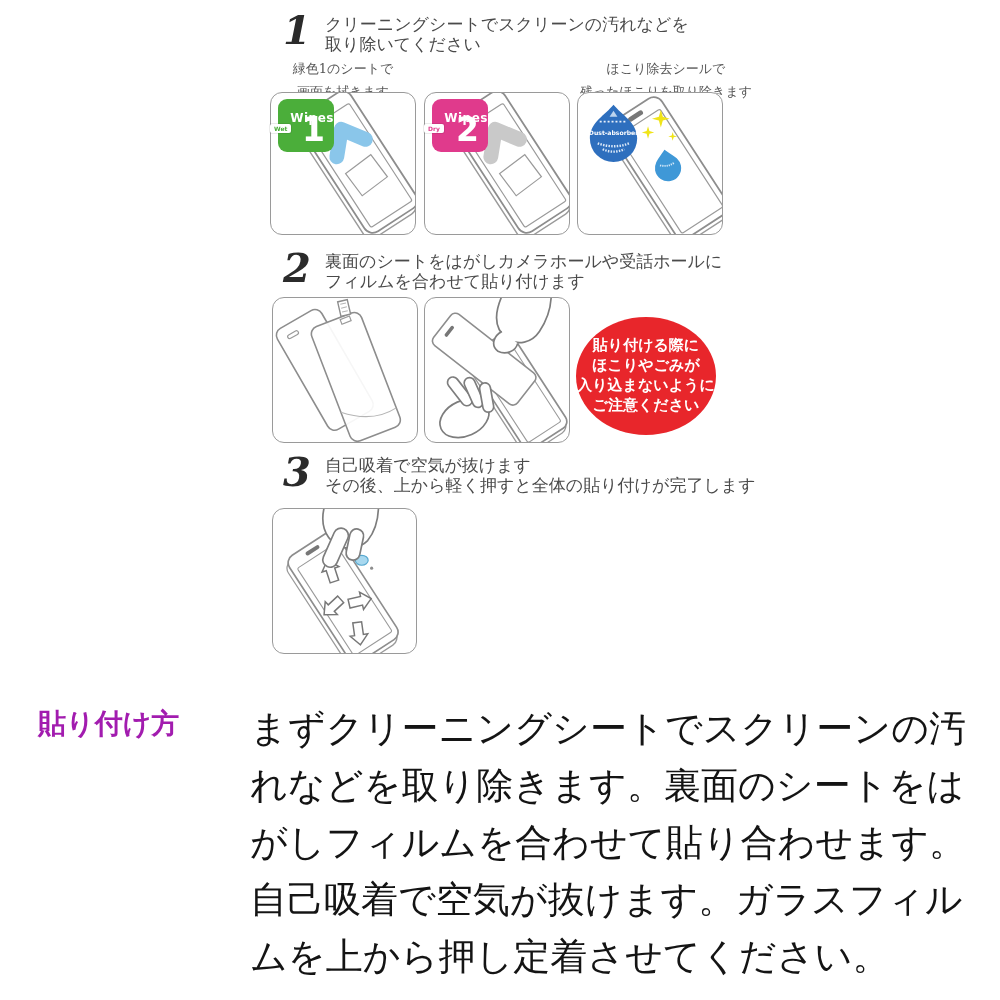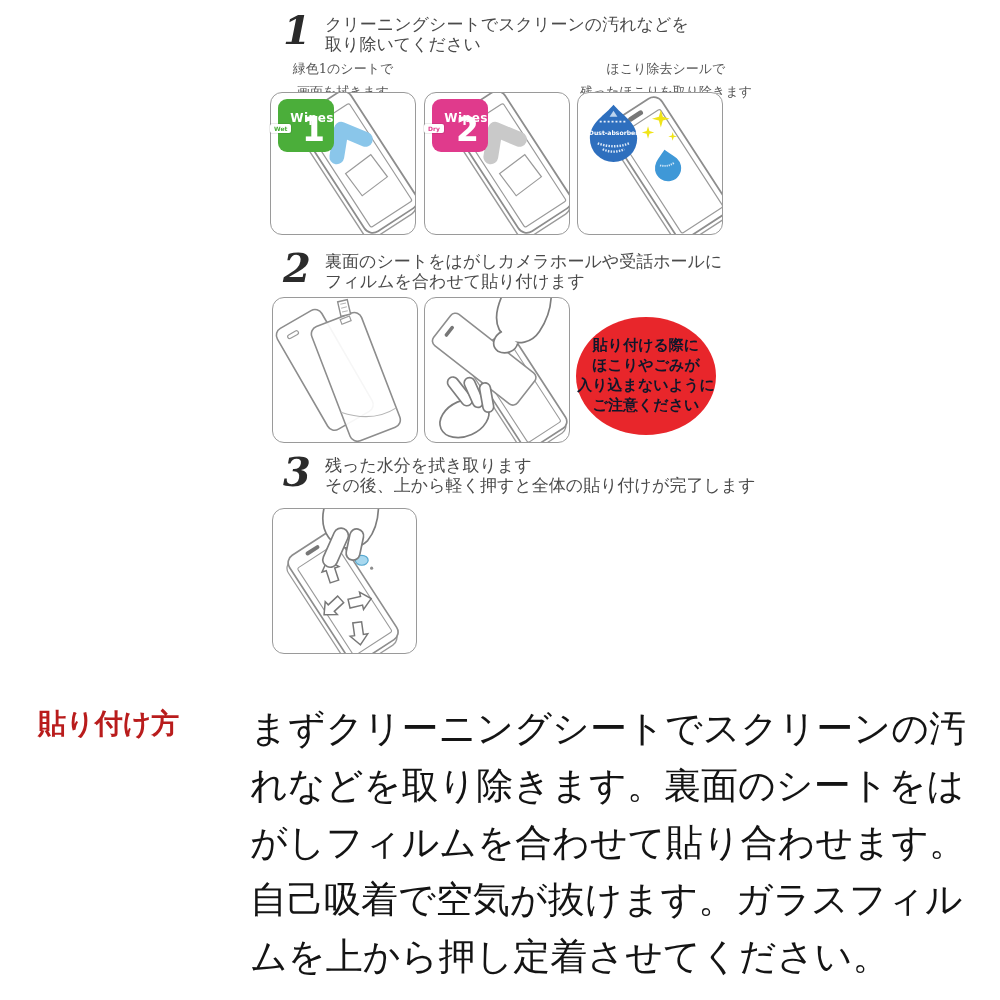--- a/index.html
+++ b/index.html
@@ -34,29 +34,29 @@
            padding:1px 4px; border-radius:2px; box-shadow:0 0 0 1px rgba(0,0,0,.08); }
   .badge-green { background:#4bae3a; } .badge-green .btab { color:#4bae3a; }
   .badge-pink  { background:#e03a8c; } .badge-pink  .btab { color:#e03a8c; }
 
   .swipe-blue { stroke:#8ac6ea; }
   .swipe-gray { stroke:#c9c9c9; }
 
   
   .warning-oval { position:absolute; left:576px; top:317px; width:140px; height:118px;
            background:#e8262b; border-radius:50%; display:flex; align-items:center;
-           justify-content:center; text-align:center; color:#0f172a; font-size:15px;
+           justify-content:center; text-align:center; color:#ffffff; font-size:15px;
            line-height:1.32; font-weight:bold; white-space:pre-line; }
 
   
   .side-caption { font-size:15px; line-height:21px; color:#4a4a4a; white-space:pre-line; }
 
   
   .howto-heading { font-family:Liberation Serif, serif; font-weight:bold;
-           font-size:28px; color:#b91c1c; }
+           font-size:28px; color:#a21caf; }
   .howto-body { font-family:Liberation Serif, serif; font-size:37px; line-height:57px;
            color:#141414; white-space:pre-line; width:730px; }
 </style>
 </head>
 <body>
 
 <div class="page">
 
   <div class="abs step-num" style="left:283px; top:10px;">1</div>
   <div class="abs instr" style="left:325px; top:14px;">クリーニングシートでスクリーンの汚れなどを
@@ -182,21 +182,21 @@
       </g>
     </svg>
   </div>
 
   <div class="warning-oval">貼り付ける際に
 ほこりやごみが
 入り込まないように
 ご注意ください</div>
 
   <div class="abs step-num" style="left:283px; top:452px;">3</div>
-  <div class="abs instr" style="left:325px; top:455px;">残った水分を拭き取ります
+  <div class="abs instr" style="left:325px; top:455px;">自己吸着で空気が抜けます
 その後、上から軽く押すと全体の貼り付けが完了します</div>
 
   <div class="panel" style="left:272px; top:508px; width:145px; height:146px;">
     <svg viewBox="0 0 145 146">
       <g transform="translate(70,88) rotate(-33)">
         <rect x="-29" y="-62" width="58" height="128" rx="9" fill="none" stroke="#9a9a9a" stroke-width="1.3" transform="translate(-4,4)"></rect>
         <rect x="-29" y="-62" width="58" height="128" rx="9" fill="#fff" stroke="#8d8d8d" stroke-width="1.7"></rect>
         <rect x="-23" y="-48" width="46" height="106" rx="2" fill="none" stroke="#9a9a9a" stroke-width="1.1"></rect>
         <rect x="-8" y="-57" width="16" height="4" rx="2" fill="#777"></rect>
 

